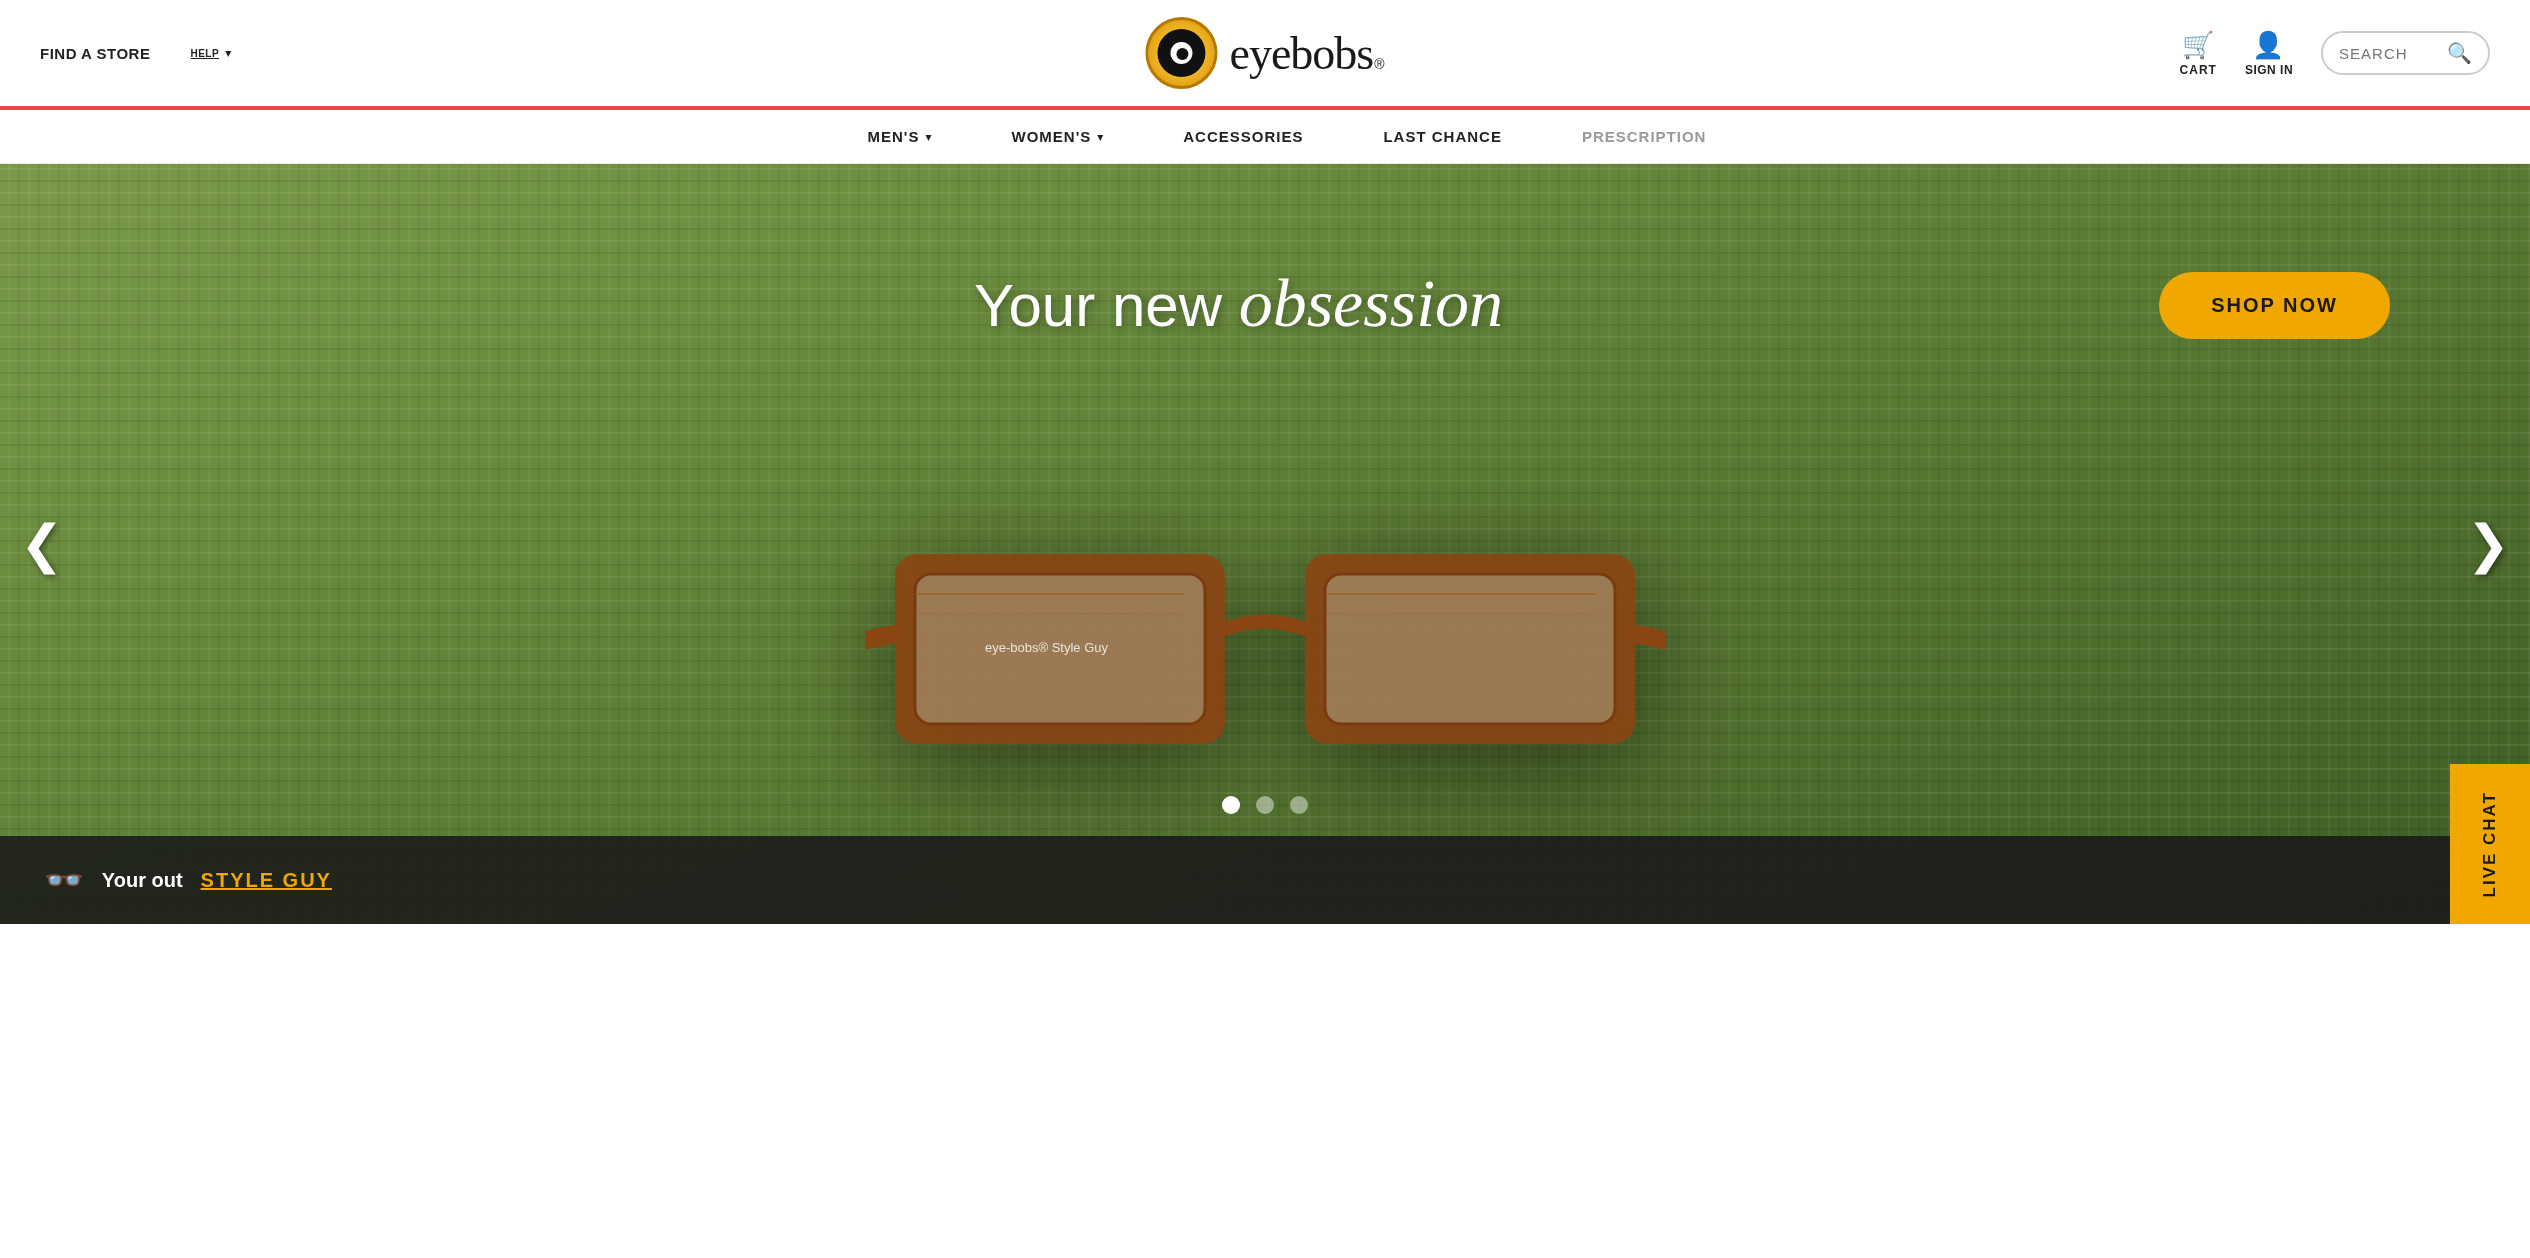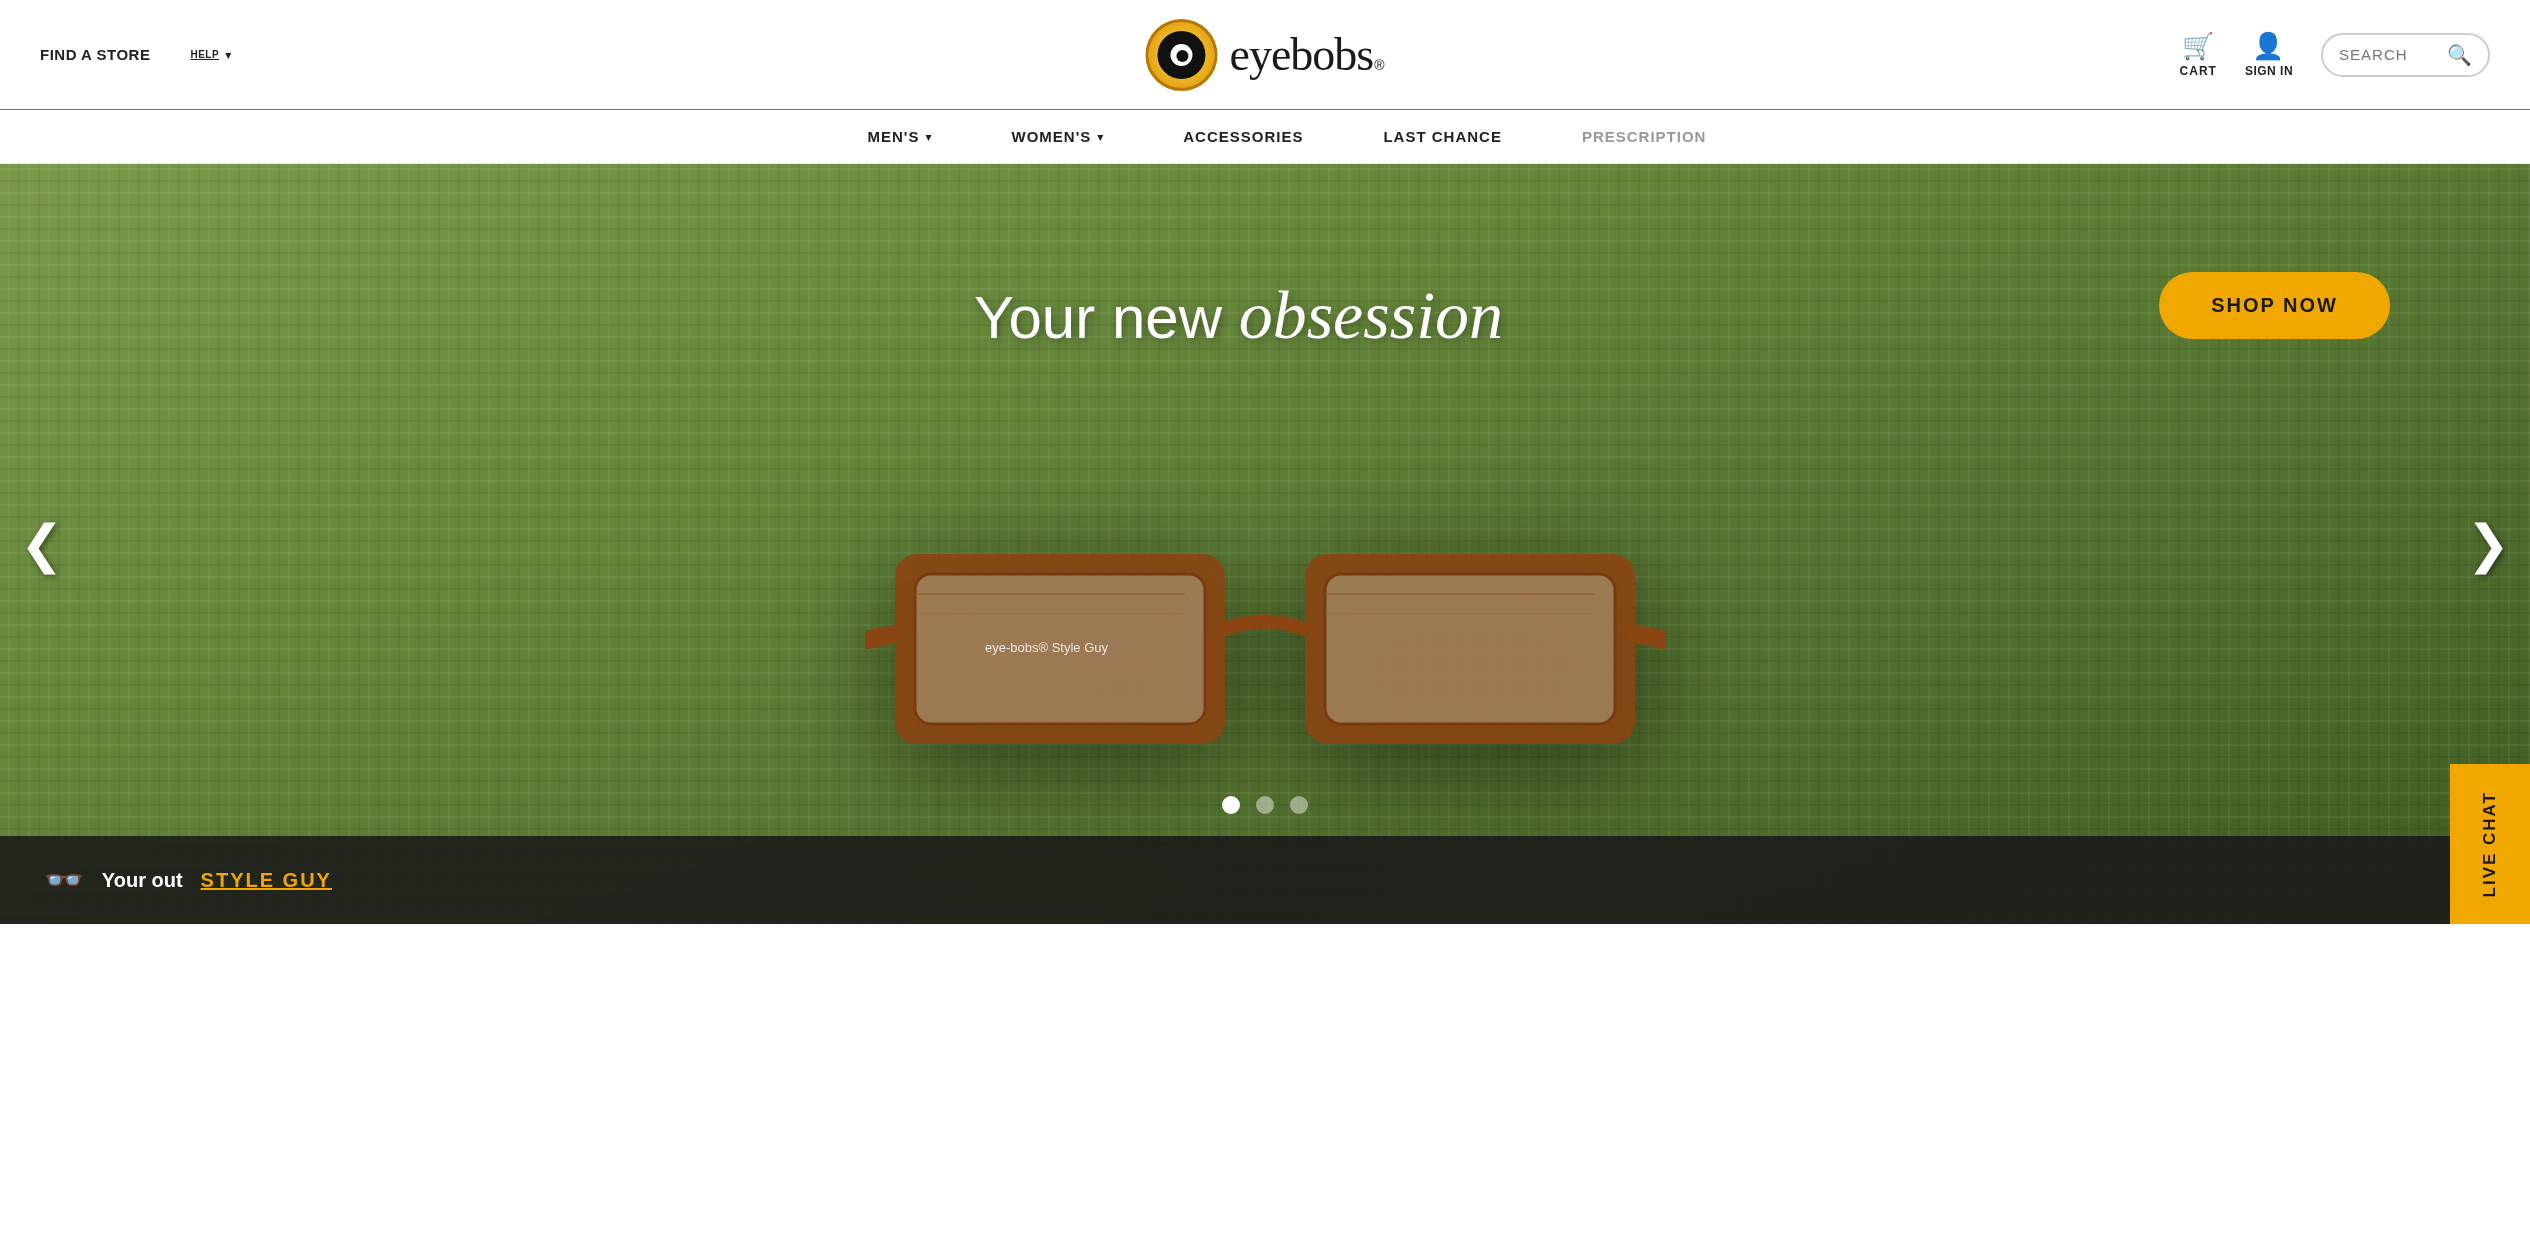--- a/index.html
+++ b/index.html
@@ -1,21 +1,21 @@
 <!DOCTYPE html>
 <html><head>
   <meta charset="utf-8">
   <style>
     * { margin: 0; padding: 0; box-sizing: border-box; }
     body { font-family: Arial, Helvetica, sans-serif; overflow-x: hidden; }
   </style>
 </head>
 <body>
 
-<nav style="display:flex;align-items:center;justify-content:space-between;padding:0 40px;height:110px;background:#fff;border-bottom:1px solid #ef4444;position:relative;">
+<nav style="display:flex;align-items:center;justify-content:space-between;padding:0 40px;height:110px;background:#fff;border-bottom:4px solid #ef4444;position:relative;">
 
   <div style="display:flex;align-items:center;gap:40px;">
     <a style="text-decoration:none;color:#222;font-size:15px;font-weight:700;letter-spacing:0.5px;">FIND A STORE</a>
 
     <div style="display:flex;align-items:center;gap:6px;cursor:pointer;">
       <span style="font-size:10px;font-weight:700;letter-spacing:0.5px;color:#222;text-transform:uppercase;text-decoration:underline;">HELP</span>
       <span style="font-size:12px;color:#222;">▾</span>
     </div>
   </div>
 
@@ -91,21 +91,21 @@
       repeating-linear-gradient(
         90deg,
         transparent 0px, transparent 8px,
         rgba(255,255,255,0.05) 8px, rgba(255,255,255,0.05) 10px,
         transparent 10px, transparent 18px,
         rgba(0,0,0,0.06) 18px, rgba(0,0,0,0.06) 20px
       );
     "></div>
   </div>
 
-  <div style="position:absolute;top:112px;left:50%;transform:translateX(-55%);text-align:center;z-index:5;">
+  <div style="position:absolute;top:100px;left:50%;transform:translateX(-55%);text-align:center;z-index:5;">
     <h1 style="font-size:60px;color:#fff;font-weight:400;text-shadow:2px 2px 10px rgba(0,0,0,0.35);">
       <span>Your new </span><em style="font-style:italic;font-family:Georgia,serif;font-size:68px;">obsession</em>
     </h1>
   </div>
 
   <button style="position:absolute;top:108px;right:140px;background:#f0a800;color:#1a1a1a;border:none;border-radius:50px;padding:22px 52px;font-size:20px;font-weight:900;letter-spacing:2px;text-transform:uppercase;cursor:pointer;z-index:10;">SHOP NOW</button>
 
   <div style="position:absolute;bottom:90px;left:50%;transform:translateX(-50%);width:800px;height:360px;z-index:4;">
     <svg viewBox="0 0 800 360" style="width:100%;height:100%;filter:drop-shadow(0 20px 50px rgba(0,0,0,0.5));">
 

